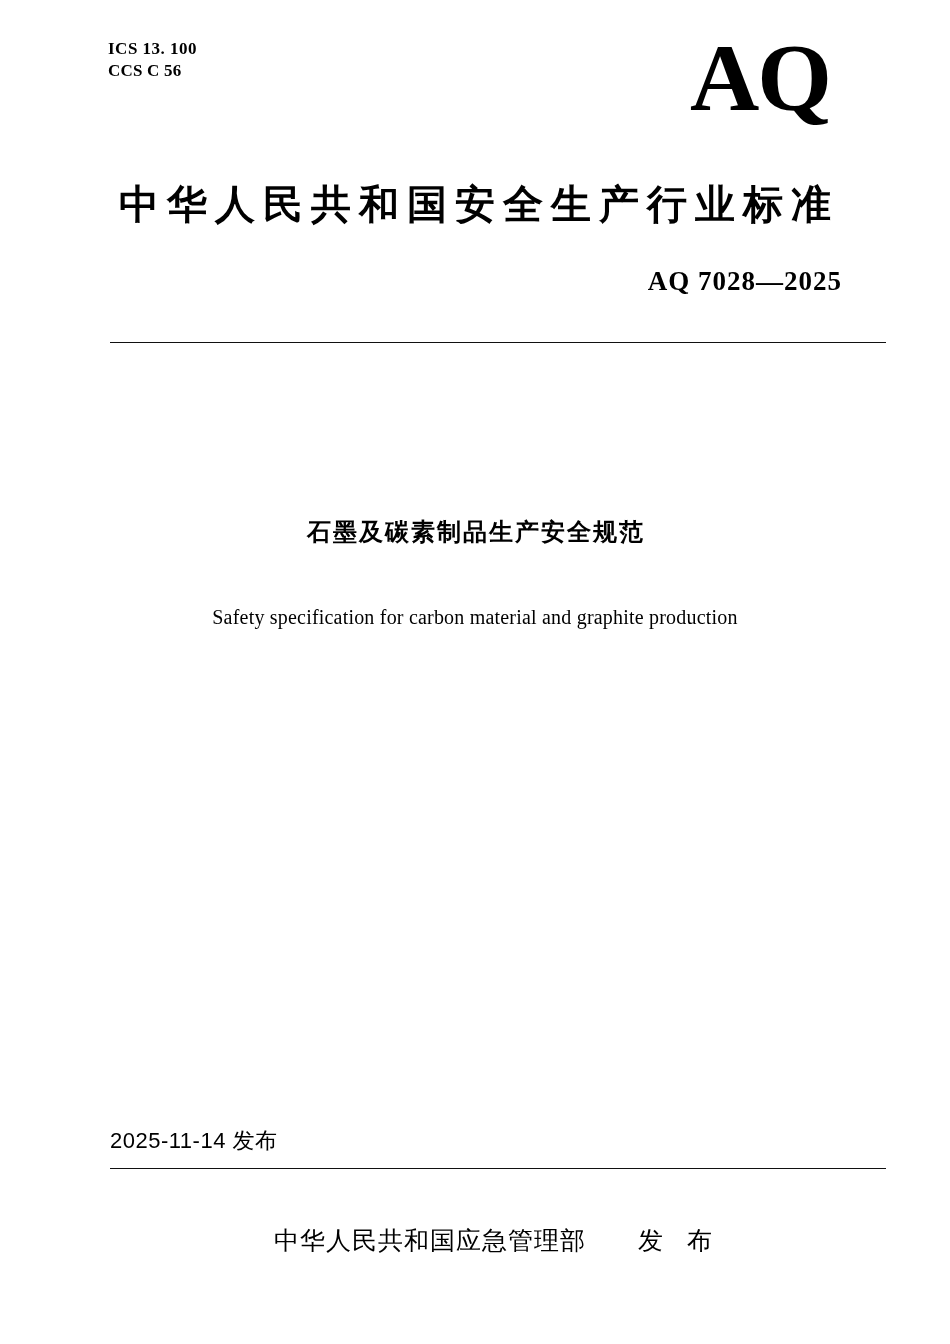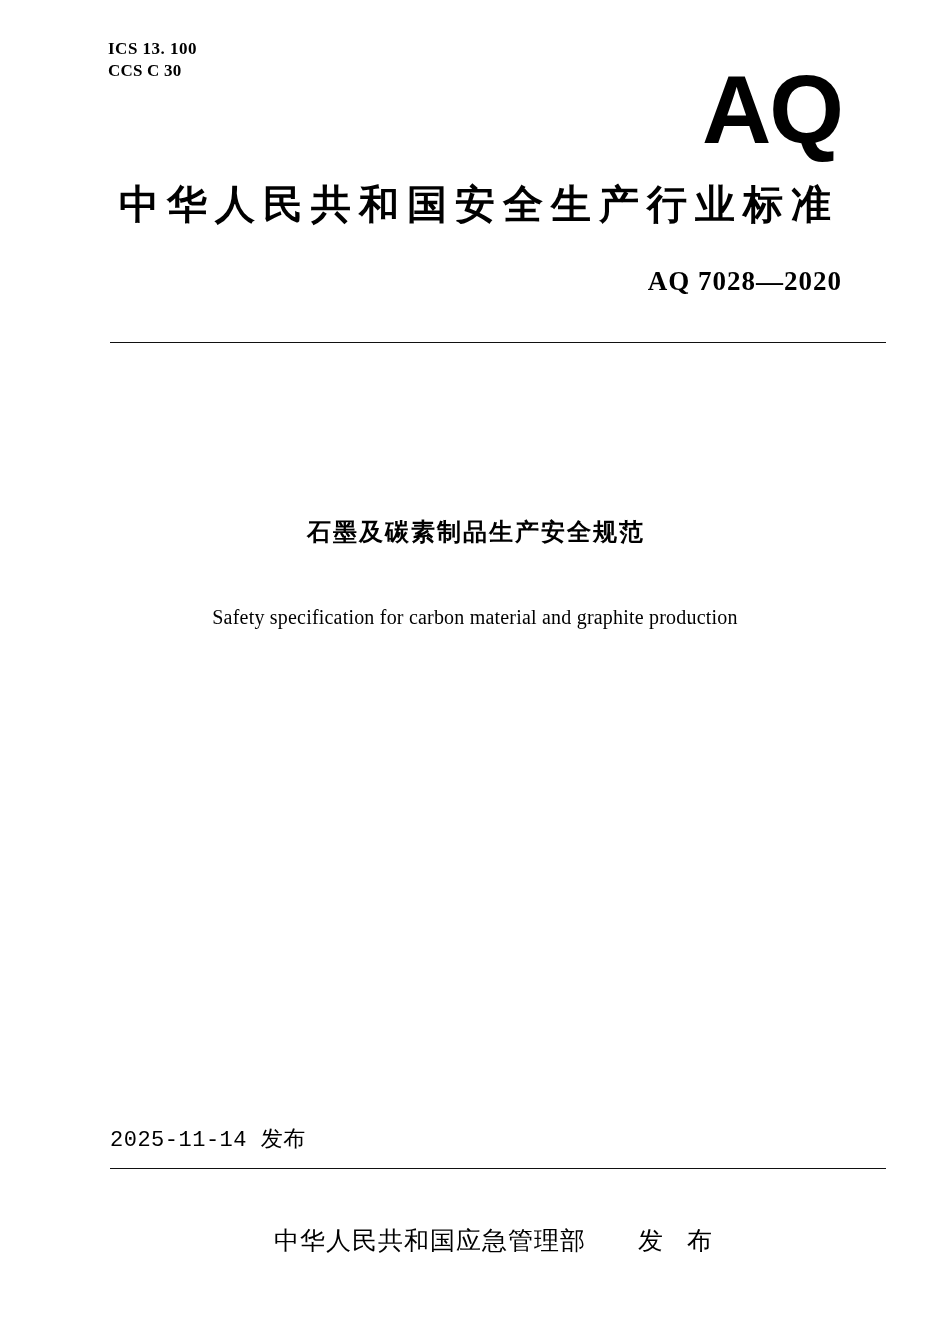--- a/index.html
+++ b/index.html
@@ -35,29 +35,28 @@
     line-height: 22px;
     letter-spacing: 0.5px;
     white-space: nowrap;
   }
   .ics-block .line2 {
     letter-spacing: 0.2px;
   }
 
   .aq-logo {
     position: absolute;
-    right: 108px;
+    right: 120px;
     top: 26px;
-    font-family: Liberation Sans, sans-serif;
+    font-family: Liberation Serif, serif;
     font-weight: bold;
     font-size: 96px;
     line-height: 104px;
     letter-spacing: -2px;
     white-space: nowrap;
-    margin-top: 32px;
   }
 
   .main-title-cn {
     position: absolute;
     left: 0;
     right: 0;
     top: 176px;
     text-align: center;
     font-family: "DejaVu Sans", sans-serif;
     font-weight: bold;
@@ -121,21 +120,21 @@
 
   
   .footer-dates {
     position: absolute;
     left: 110px;
     width: 776px;
     top: 1126px;
     display: flex;
     justify-content: space-between;
     align-items: baseline;
-    font-family: Liberation Mono, monospace;
+    font-family: Liberation Sans, sans-serif;
     font-size: 22px;
     line-height: 30px;
     letter-spacing: 0.5px;
     white-space: nowrap;
   }
 
   .footer-rule {
     position: absolute;
     left: 110px;
     width: 776px;
@@ -165,28 +164,28 @@
     letter-spacing: 8px;
   }
 </style>
 </head>
 <body>
 
 <div class="page">
 
   <div class="ics-block">
     <div class="line1">ICS 13. 100</div>
-    <div class="line2">CCS C 30</div>
+    <div class="line2">CCS C 56</div>
   </div>
 
   <div class="aq-logo">AQ</div>
 
   <div class="main-title-cn">中华人民共和国安全生产行业标准</div>
 
-  <div class="std-number">AQ 7028—2020</div>
+  <div class="std-number">AQ 7028—2025</div>
 
   <div class="rule"></div>
 
   <div class="doc-title-cn">石墨及碳素制品生产安全规范</div>
 
   <div class="doc-title-en">Safety specification for carbon material and graphite production</div>
 
   <div class="footer-dates">
     <span>2025-11-14 发布</span>
   </div>

